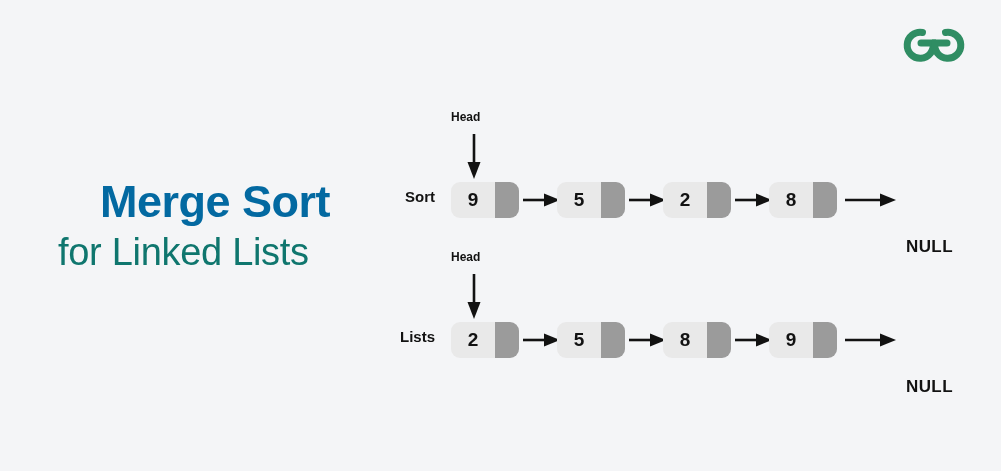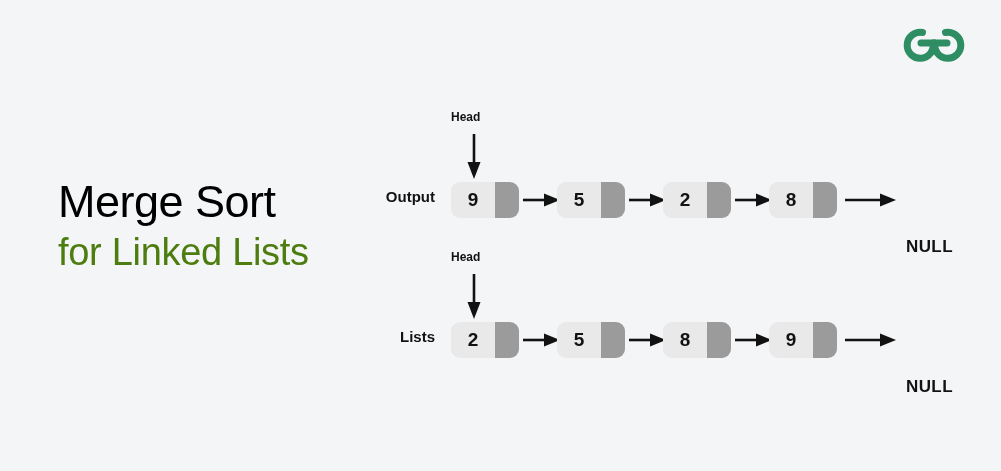--- a/index.html
+++ b/index.html
@@ -27,32 +27,33 @@
 
   
   #title-block {
     position: absolute;
     left: 58px;
     top: 176px;
     width: 330px;
   }
   #title-main {
     font-size: 45px;
-    font-weight: 400;
+    font-weight: 700;
     letter-spacing: -0.5px;
     line-height: 52px;
-    color: #000000;
-    white-space: nowrap;
+    color: #0369a1;
+    white-space: nowrap;
+    margin-left: 42px;
   }
   #title-sub {
     font-size: 38px;
     font-weight: 400;
     letter-spacing: -0.3px;
     line-height: 48px;
-    color: #4d7c0f;
+    color: #0f766e;
     white-space: nowrap;
   }
 
   
   #diagram {
     position: absolute;
     left: 0;
     top: 0;
     width: 1001px;
     height: 471px;
@@ -159,21 +160,21 @@
 
 <div id="title-block">
   <div id="title-main">Merge Sort</div>
   <div id="title-sub">for Linked Lists</div>
 </div>
 
 <div id="diagram">
 
   <div class="row" id="row-input">
 
-    <div class="row-label">Output</div>
+    <div class="row-label">Sort</div>
 
     <div class="head-label">Head</div>
 
     <div class="head-arrow">
       <svg width="16" height="46" viewBox="0 0 16 46" xmlns="http://www.w3.org/2000/svg">
         <line x1="8" y1="0" x2="8" y2="30" stroke="#121212" stroke-width="2.6"></line>
         <polygon points="8,45 1.5,28 14.5,28" fill="#121212"></polygon>
       </svg>
     </div>
 

